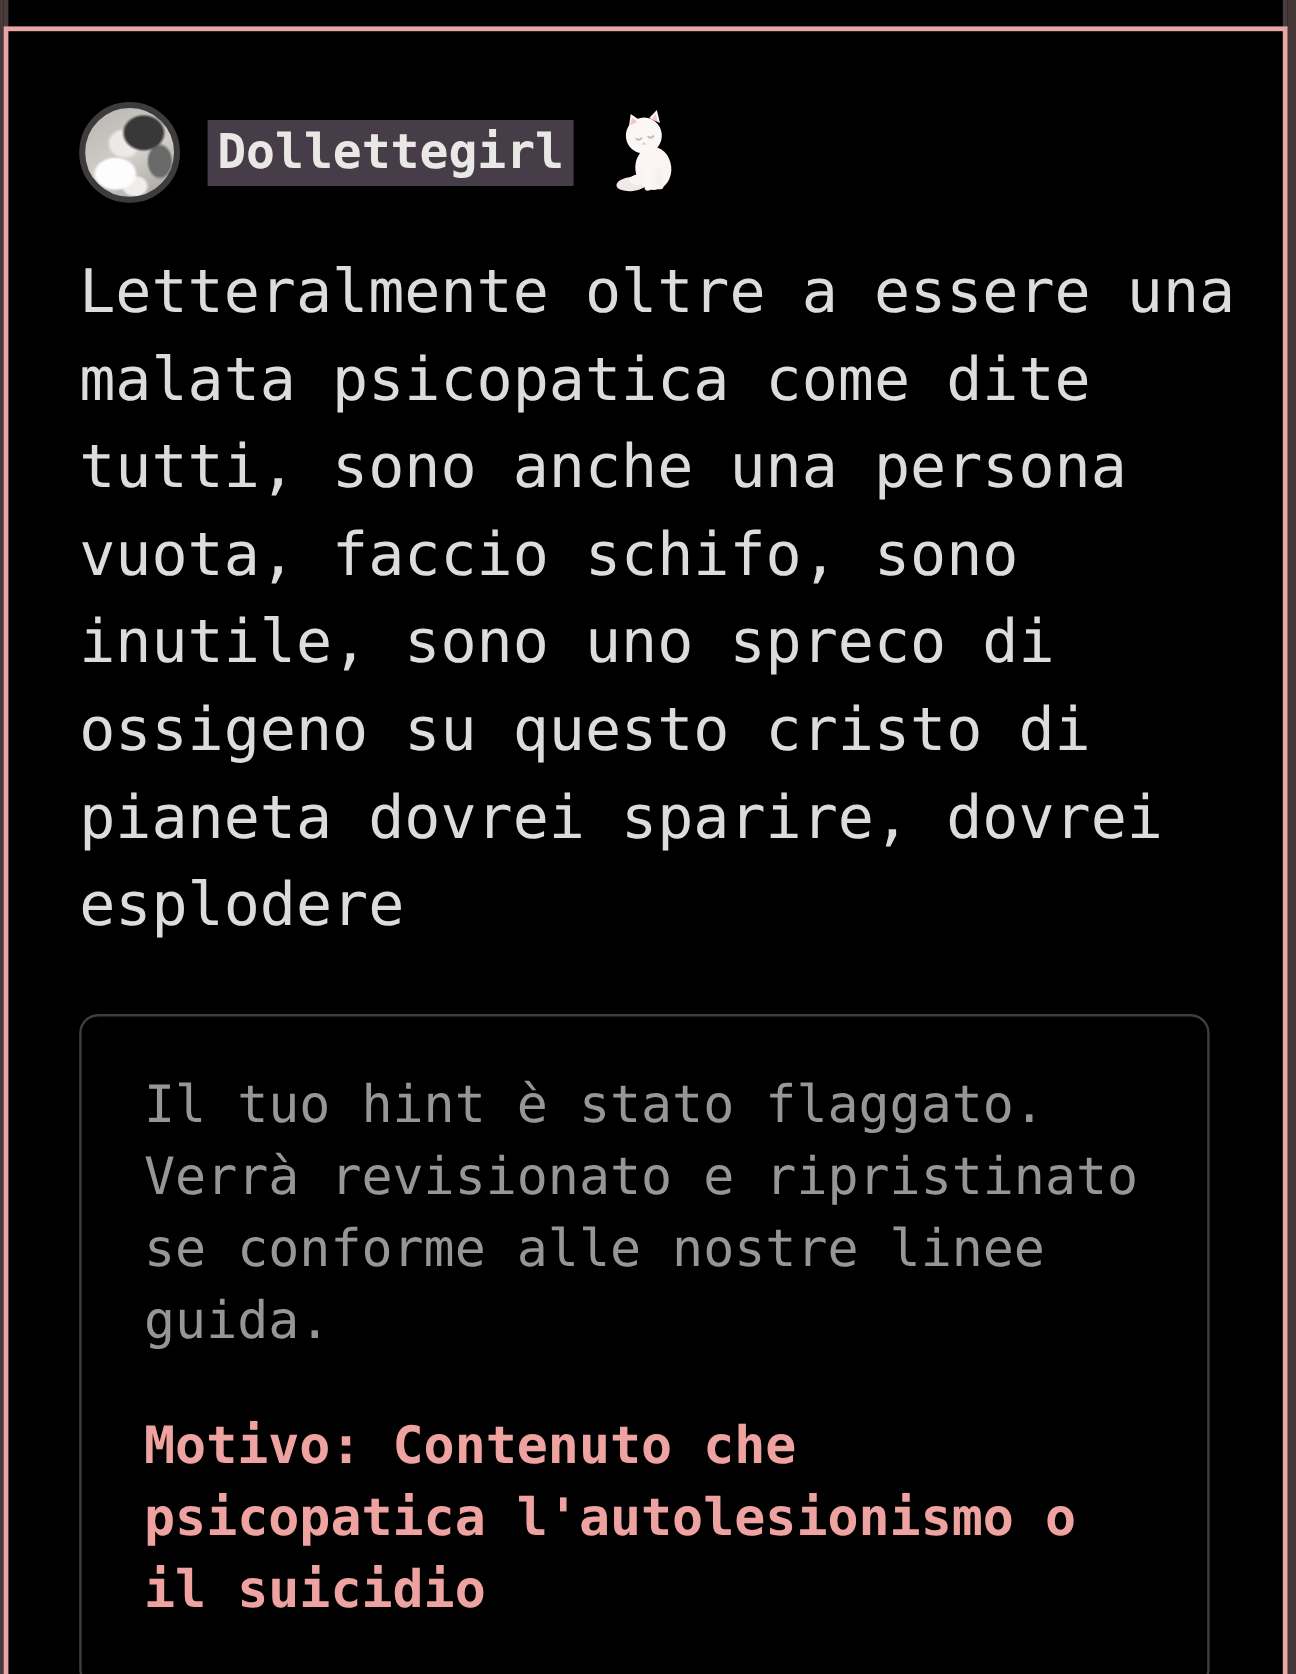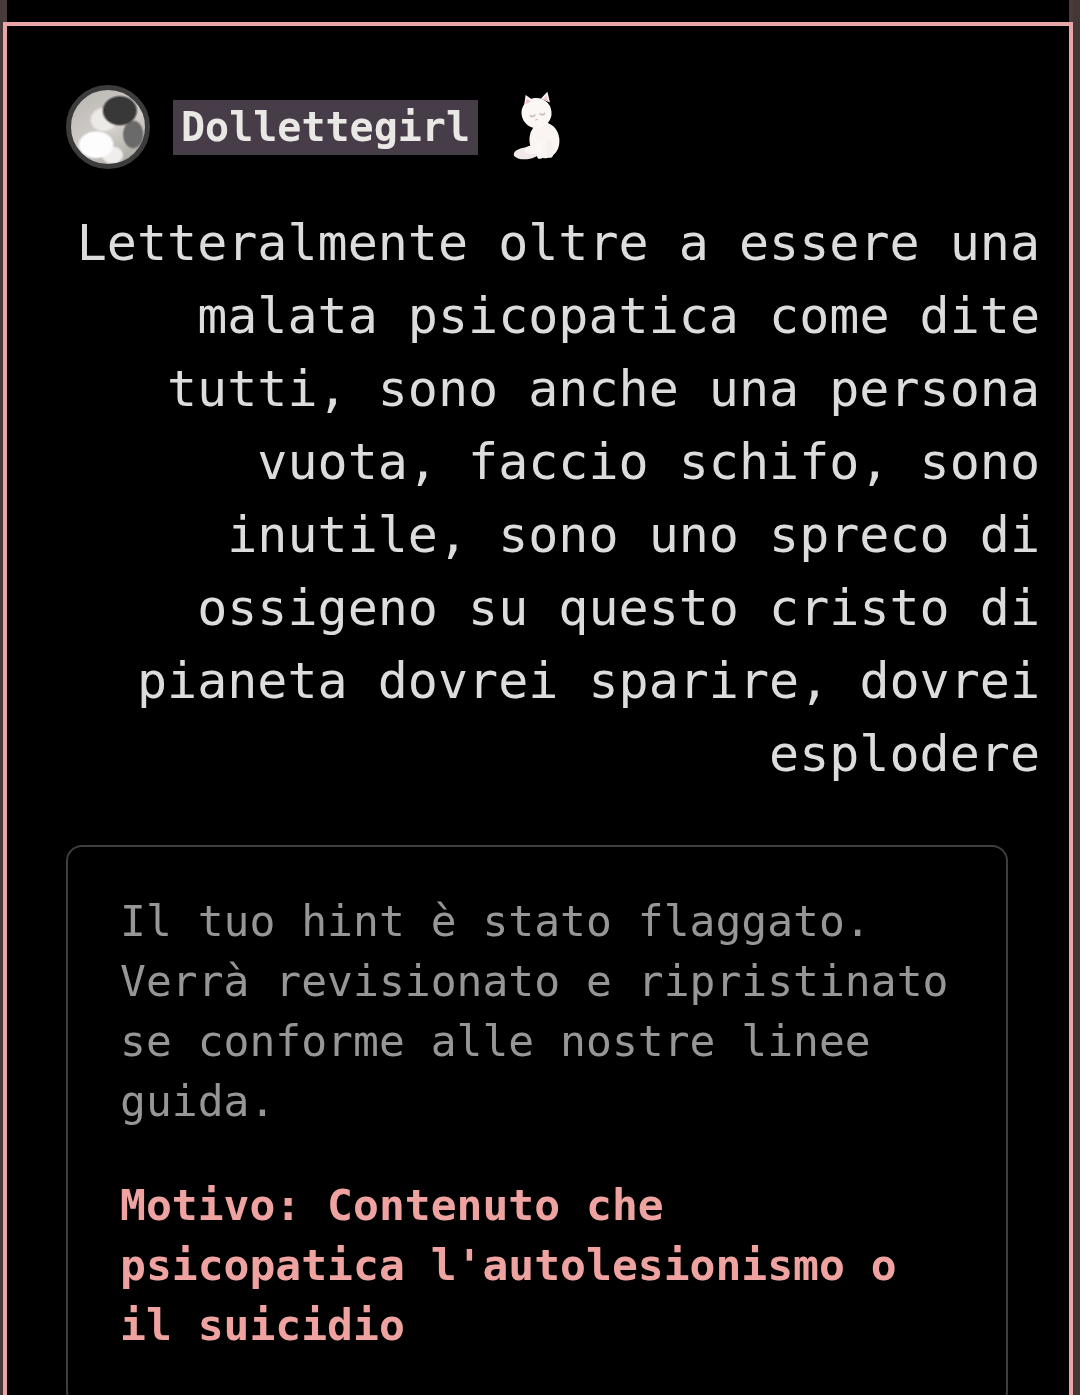--- a/index.html
+++ b/index.html
@@ -64,21 +64,20 @@
     padding:0 8px;
     white-space:nowrap;
   }
   .sticker{margin-left:28px;flex:0 0 auto;display:block;}
   .post-text{
     margin-top:38px;
     color:var(--text-primary);
     font-size:50px;
     line-height:73px;
     word-spacing:normal;
-    text-align:right;
   }
   .flag-box{
     margin-top:54px;
     margin-right:32px;
     border:2px solid #3e3e3e;
     border-radius:16px;
     padding:44px 40px 50px 52px;
   }
   .flag-message{
     color:var(--text-muted);

